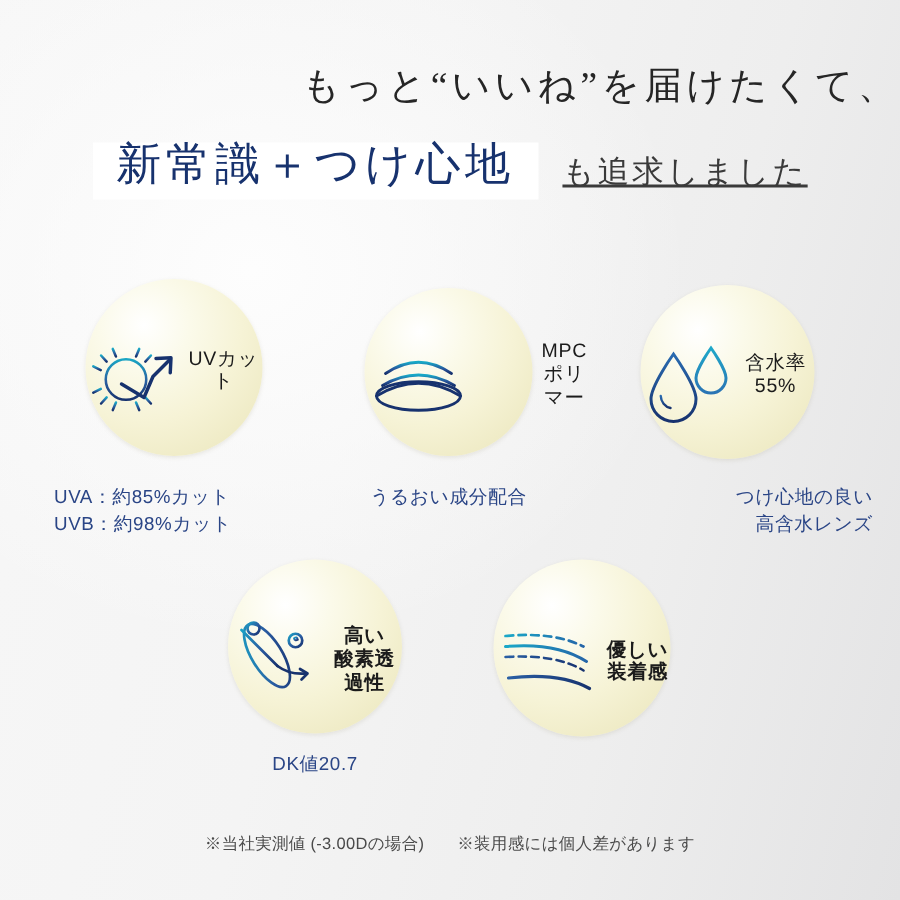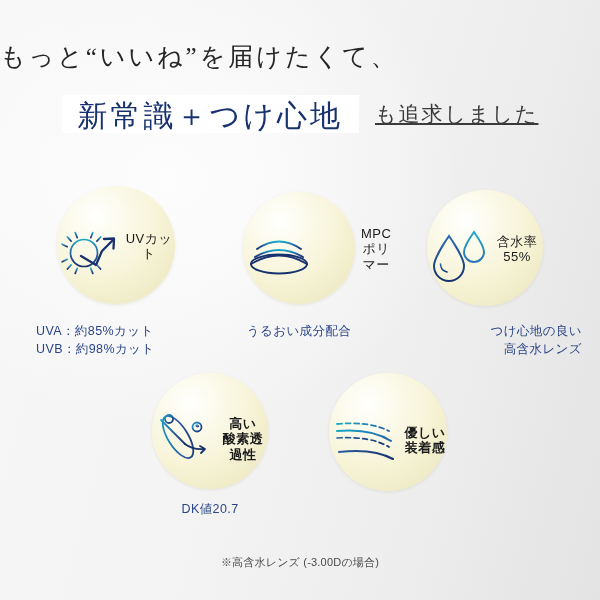--- a/index.html
+++ b/index.html
@@ -21,21 +21,21 @@
       linear-gradient(105deg, #f7f7f7 0%, #f4f4f4 40%, #eeeeee 70%, #e3e3e4 100%);
     overflow: hidden;
   }
 
   
   .headline {
     position: absolute;
     top: 40px;
     left: 0;
     width: 600px;
-    text-align: left;
+    text-align: right;
     font-family: "Liberation Serif", "DejaVu Serif", serif;
     font-size: 25px;
     letter-spacing: 3px;
     color: #262626;
     white-space: nowrap;
   }
 
   .subline-wrap {
     position: absolute;
     top: 88px;
@@ -43,21 +43,21 @@
     width: 600px;
     height: 52px;
     display: flex;
     align-items: center;
     justify-content: center;
   }
   .subline-band {
     background: #ffffff;
     padding: 6px 16px 8px 16px;
     display: flex;
-    align-items: flex-start;
+    align-items: flex-end;
     height: 38px;
     box-sizing: border-box;
   }
   .subline-main {
     font-family: "Liberation Serif", "DejaVu Serif", serif;
     font-size: 30px;
     letter-spacing: 3px;
     color: #17326e;
     white-space: nowrap;
     line-height: 1;
@@ -276,16 +276,17 @@
           <path d="M8 24 Q42 22 60 33" stroke="url(#gEdgeB)" stroke-width="1.7" stroke-dasharray="5 3.5"></path>
           <path d="M10 38 Q44 34 64 45" stroke="url(#gEdgeB)" stroke-width="2.1"></path>
         </g>
       </svg>
     </div>
     <div class="circle-label" style="font-weight:bold; margin-top:16px;">優しい装着感</div>
   </div>
 
 
   <div class="footnotes">
-    <span>※高含水レンズ (-3.00Dの場合)</span>
+    <span>※当社実測値 (-3.00Dの場合)</span>
+    <span>※装用感には個人差があります</span>
   </div>
 
 </div>
 
 </body></html>

